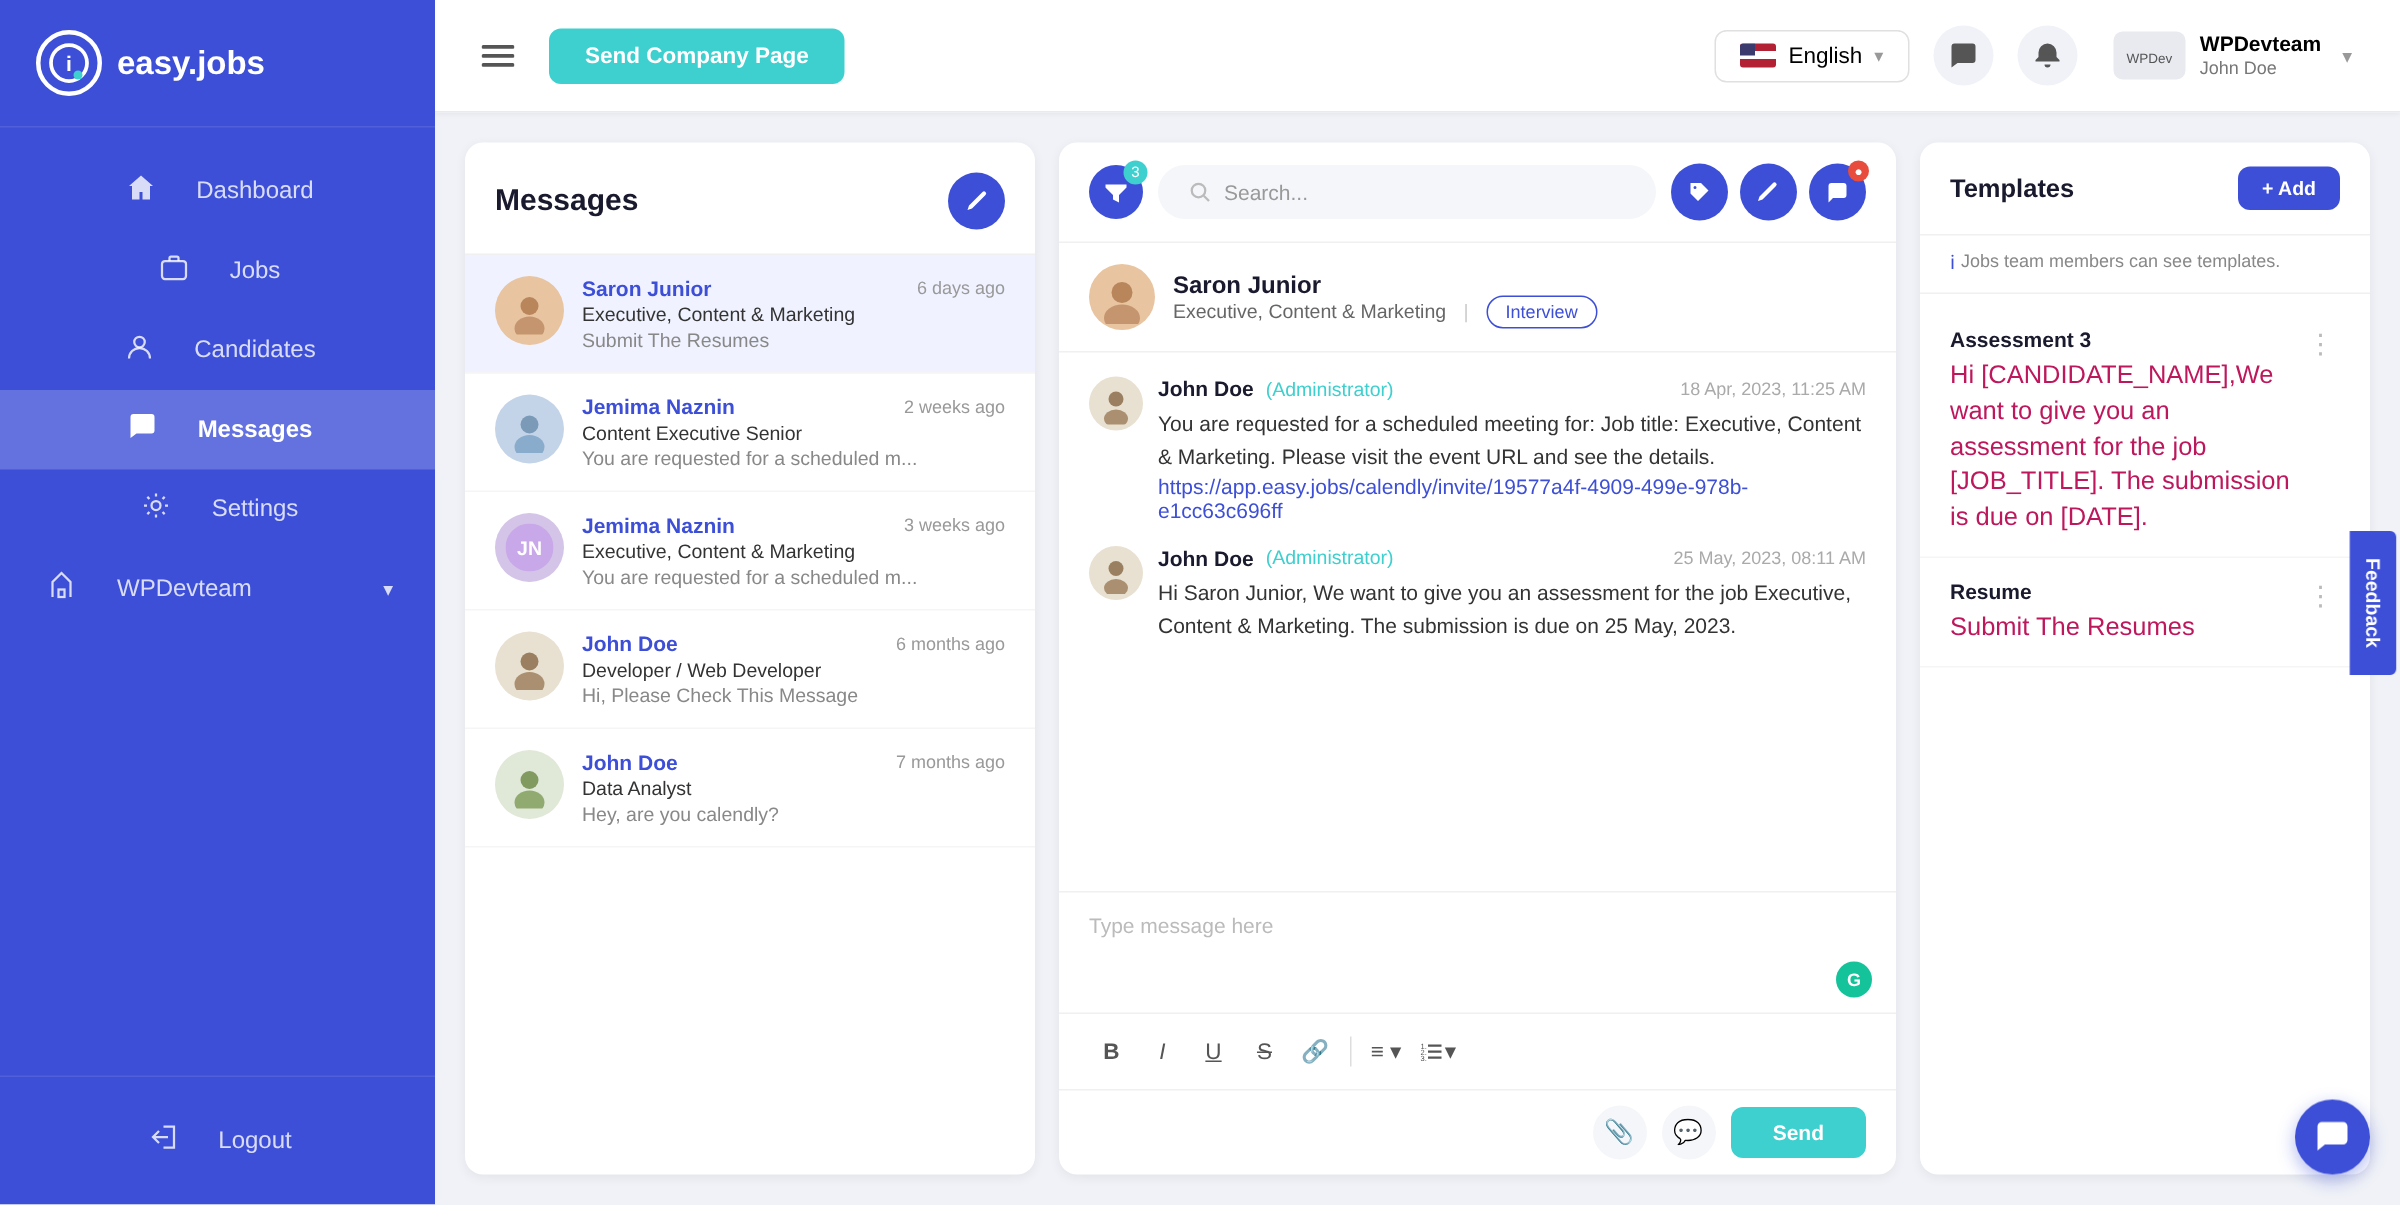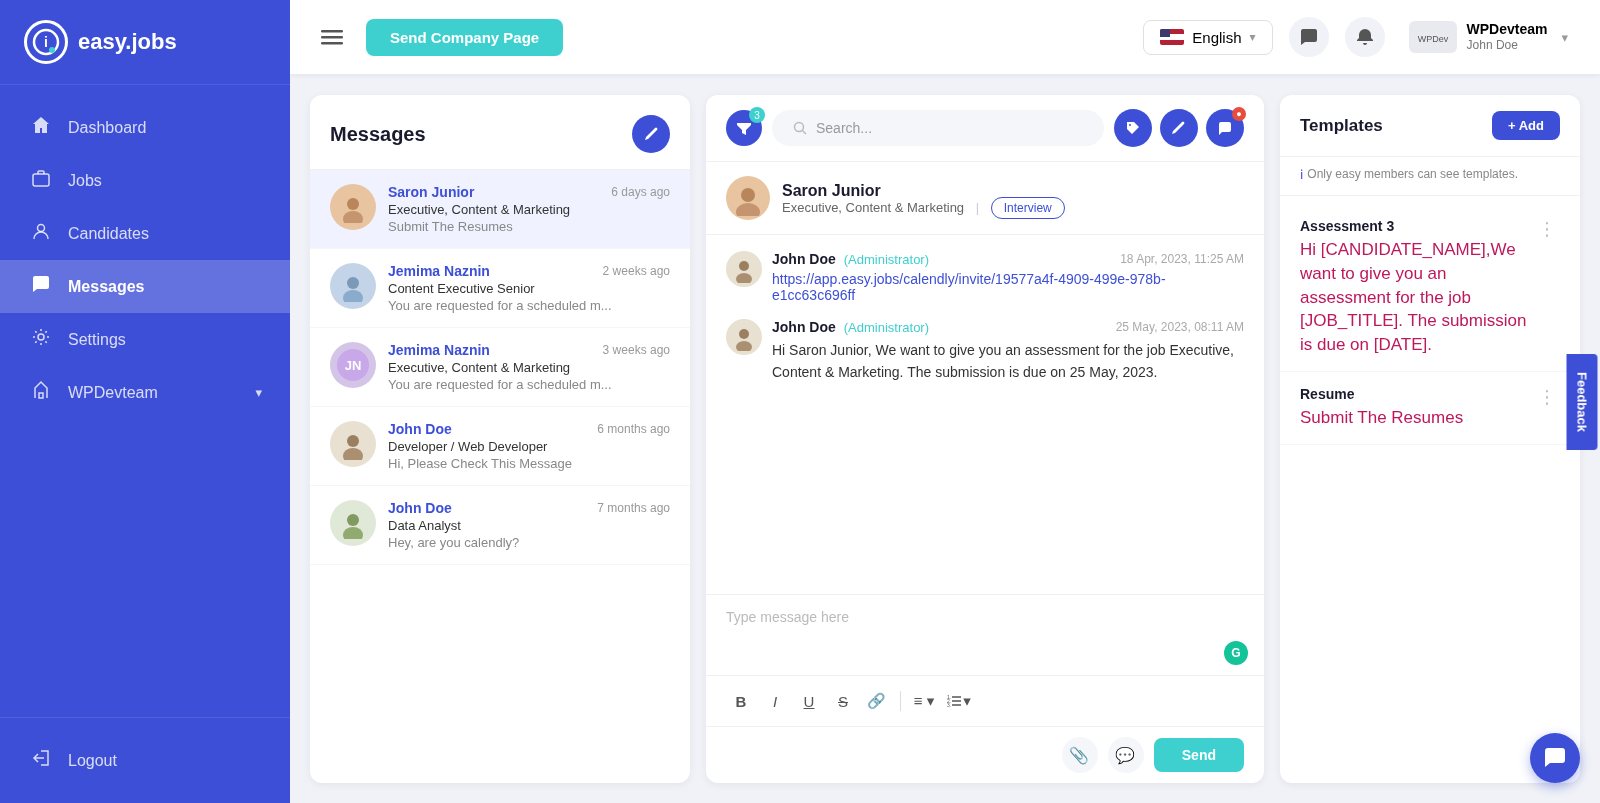--- a/index.html
+++ b/index.html
@@ -33,27 +33,28 @@
     }
     .sidebar-nav {
       display: flex;
       flex-direction: column;
       padding: 16px 0;
       flex: 1;
     }
     .nav-item {
       display: flex;
       align-items: center;
-      gap: 14px;
+      gap: 24px;
       padding: 14px 28px;
       color: rgba(255,255,255,0.8);
       cursor: pointer;
       font-size: 16px;
       font-weight: 500;
       transition: background 0.2s;
+      justify-content: center;
     }
     .nav-item.active { background: rgba(255,255,255,0.2); color: white; font-weight: 700; }
     .nav-item .nav-icon { width: 26px; text-align: center; font-size: 18px; }
     .nav-item-expand { margin-left: auto; font-size: 13px; }
     .sidebar-logout {
       padding: 16px 0;
       border-top: 1px solid rgba(255,255,255,0.1);
     }
 
     
@@ -734,20 +735,21 @@
                 <circle cx="14" cy="11" r="5" fill="#9a8060"></circle>
                 <ellipse cx="14" cy="24" rx="8" ry="6" fill="#aa9070"></ellipse>
               </svg>
           </div>
           <div class="msg-body">
             <div class="msg-header">
               <span class="msg-sender">John Doe</span>
               <span class="msg-role">(Administrator)</span>
               <span class="msg-time">18 Apr, 2023, 11:25 AM</span>
             </div>
+            <div class="msg-text">You are requested for a scheduled meeting for: Job title: Executive, Content &amp; Marketing. Please visit the event URL and see the details.</div>
             <div class="msg-link">https://app.easy.jobs/calendly/invite/19577a4f-4909-499e-978b-e1cc63c696ff</div>
           </div>
         </div>
 
         <div class="message-item">
           <div class="msg-avatar" style="background:#e8e0d0;">
             <svg width="28" height="28" viewBox="0 0 28 28">
                 <circle cx="14" cy="11" r="5" fill="#9a8060"></circle>
                 <ellipse cx="14" cy="24" rx="8" ry="6" fill="#aa9070"></ellipse>
               </svg>
@@ -797,21 +799,21 @@
       </div>
     </div>
 
     <div class="templates-panel">
       <div class="templates-header">
         <span class="templates-title">Templates</span>
         <button class="add-template-btn">+ Add</button>
       </div>
       <div class="templates-note">
         <span class="info-icon">ℹ</span>
-        <span>Only easy members can see templates.</span>
+        <span>Jobs team members can see templates.</span>
       </div>
       <div class="templates-list">
 
         <div class="template-item">
           <div>
             <div class="template-name">Assessment 3</div>
             <div class="template-preview">Hi [CANDIDATE_NAME],We want to give you an assessment for the job [JOB_TITLE]. The submission is due on [DATE].</div>
           </div>
           <div class="template-menu">⋮</div>
         </div>

